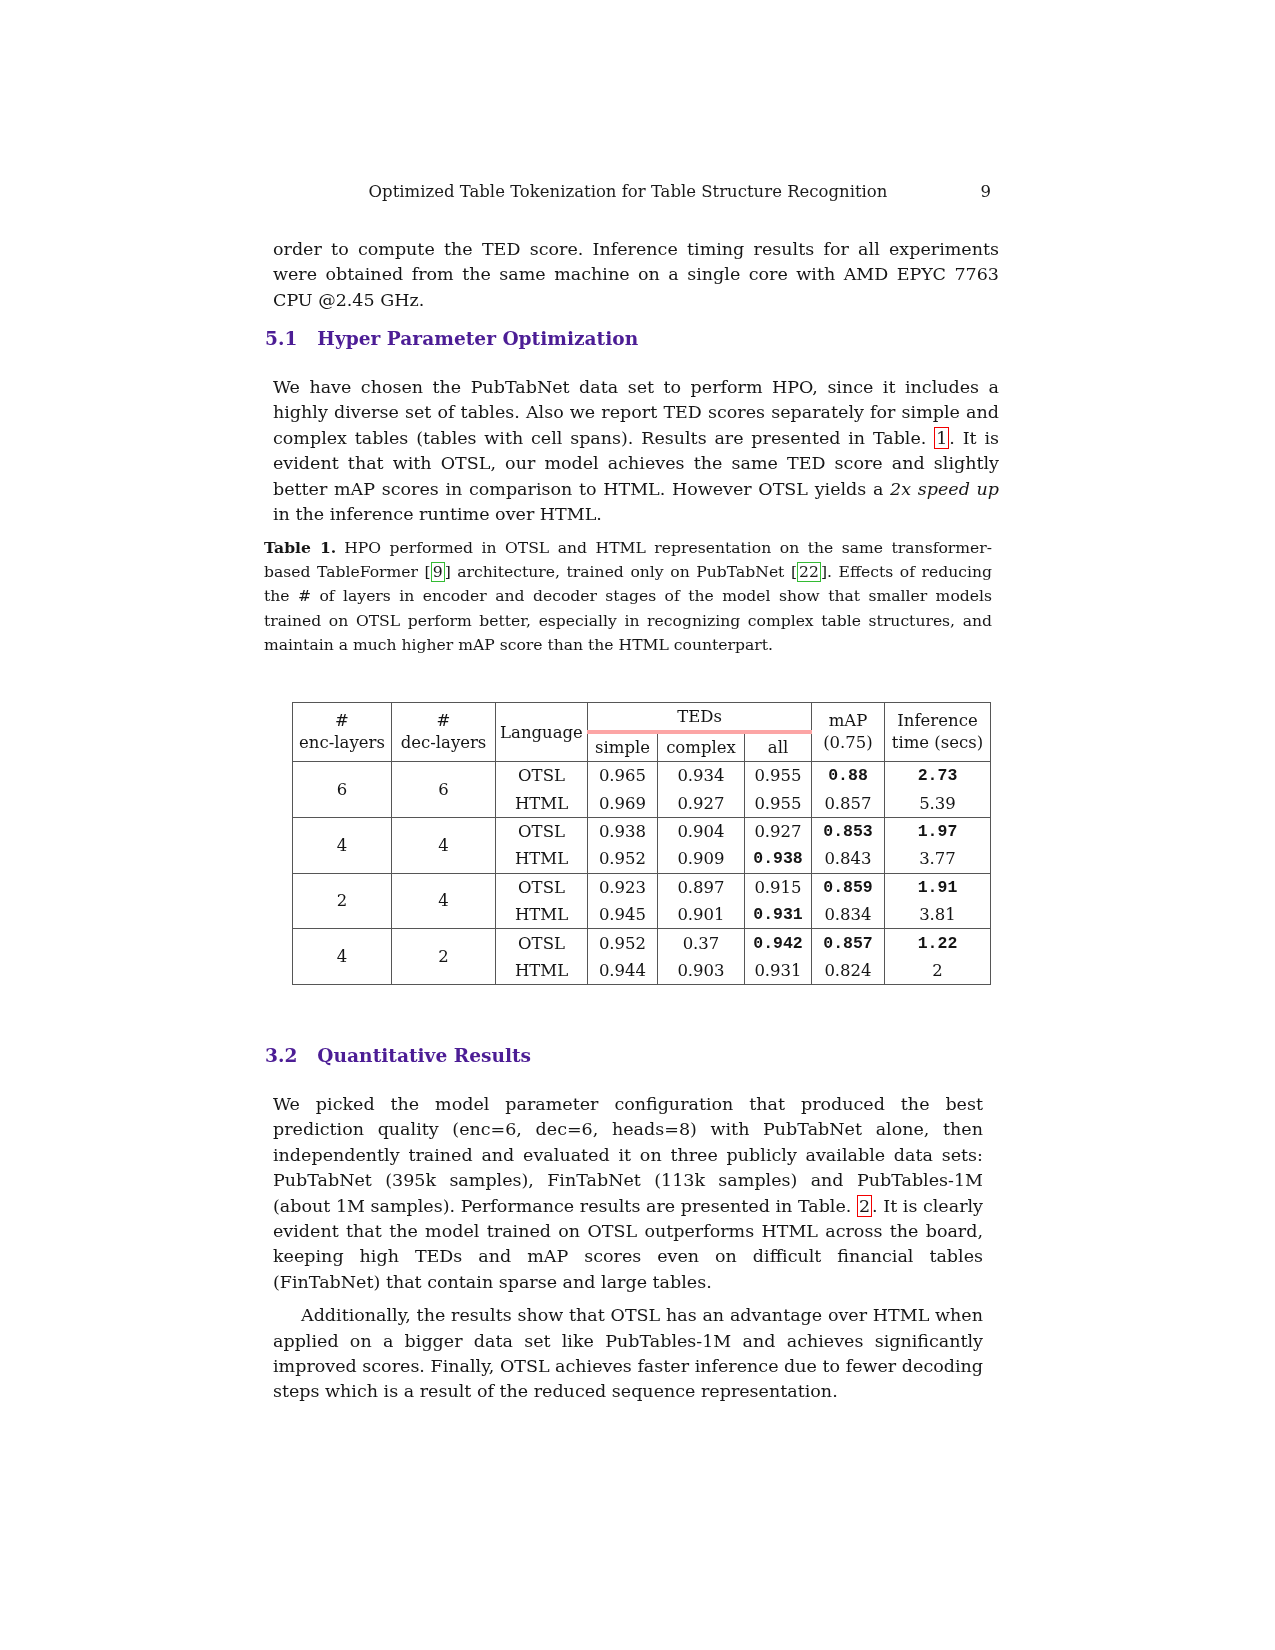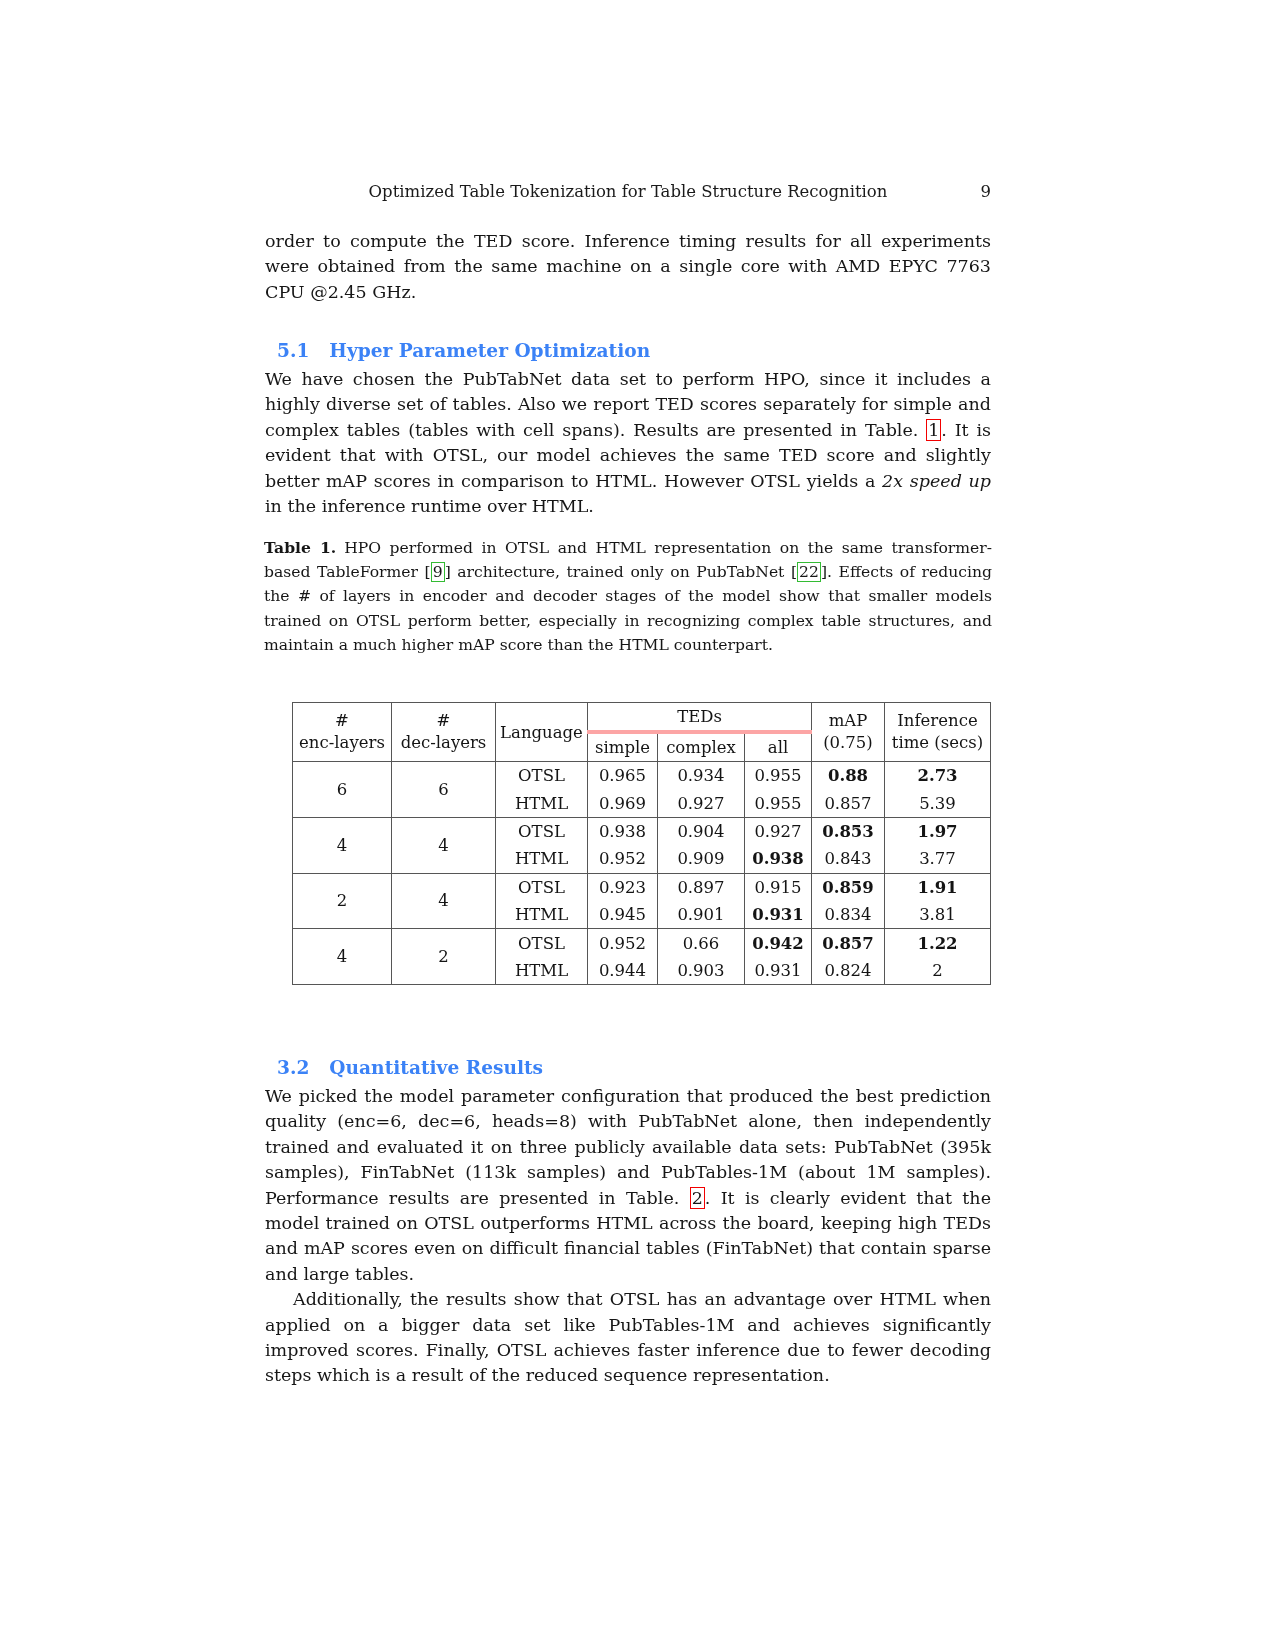--- a/index.html
+++ b/index.html
@@ -5,27 +5,27 @@
   html,body { margin:0; padding:0; background:#fff; }
   .page {
     position:relative; width:1275px; height:1650px; background:#ffffff;
     font-family:"DejaVu Serif", serif; color:#111; overflow:hidden;padding-left:8px;
   }
   .abs { position:absolute; }
   .running-head { left:265px; top:182px; width:726px; font-size:16.5px; color:#1a1a1a; }
   .rh-title { display:block; text-align:center; }
   .rh-page { position:absolute; right:0; top:0; }
 
-  p.body { margin:0; font-size:17.5px; line-height:25.4px; text-align:justify; color:#161616; }
+  p.body { margin:8px; font-size:17.5px; line-height:25.4px; text-align:justify; color:#161616; }
   .para1 { left:265px; top:229px; width:726px; }
   .para2 { left:265px; top:367px; width:726px; }
   .para34 { left:265px; top:1084px; width:726px; }
   .para4 { text-indent:28px; }
 
-  h2.sec { margin:12px; font-size:18.6px; font-weight:bold; color:#3b82f6; }
+  h2.sec { margin:0; font-size:18.6px; font-weight:bold; color:#4c1d95; }
   .sec51 { left:265px; top:328px; }
   .sec52 { left:265px; top:1045px; }
   .sec-num { display:inline-block; margin-right:20px; }
 
   .caption { left:264px; top:536px; width:728px; font-size:15.6px; line-height:24.2px; text-align:justify; color:#161616; }
   .capl { margin-right:8px;margin-top:10px; }
 
   .i { font-style:italic; }
   .b { font-weight:bold; }
   .rbox { border:1.5px solid #f20000; padding:0 1px; }
@@ -35,21 +35,21 @@
              font-size:16.5px; color:#141414;
              border-top:1.5px solid #565656; border-bottom:1.5px solid #565656; }
   .t1 th, .t1 td { border-left:1px solid #565656; border-right:1px solid #565656;
                    text-align:center; vertical-align:middle; font-weight:normal; padding:0; }
   .t1 thead th { border-bottom:1.5px solid #565656; }
   .t1 th.teds { border-bottom:4px solid #fca5a5; height:27px; }
   .t1 thead th.sub { height:27px; }
   .t1 .hdr2 div { line-height:22.5px; }
   .t1 tbody td { height:27.4px; }
   .t1 tr.group-start td { border-top:1.5px solid #565656; }
-  .t1 td.bold { font-weight:bold; }
+  .t1 td.bold { font-weight:bold;font-family:Liberation Mono, monospace; }
 </style>
 </head>
 <body>
 
 <div class="page">
 
   <div class="abs running-head">
     <span class="rh-title">Optimized Table Tokenization for Table Structure Recognition</span>
     <span class="rh-page">9</span>
   </div>
@@ -155,21 +155,21 @@
           <td>0.901</td>
           <td class="bold">0.931</td>
           <td>0.834</td>
           <td>3.81</td>
         </tr>
         <tr class="group-start">
           <td rowspan="2">4</td>
           <td rowspan="2">2</td>
           <td>OTSL</td>
           <td>0.952</td>
-          <td>0.66</td>
+          <td>0.37</td>
           <td class="bold">0.942</td>
           <td class="bold">0.857</td>
           <td class="bold">1.22</td>
         </tr>
         <tr>
           <td>HTML</td>
           <td>0.944</td>
           <td>0.903</td>
           <td>0.931</td>
           <td>0.824</td>

